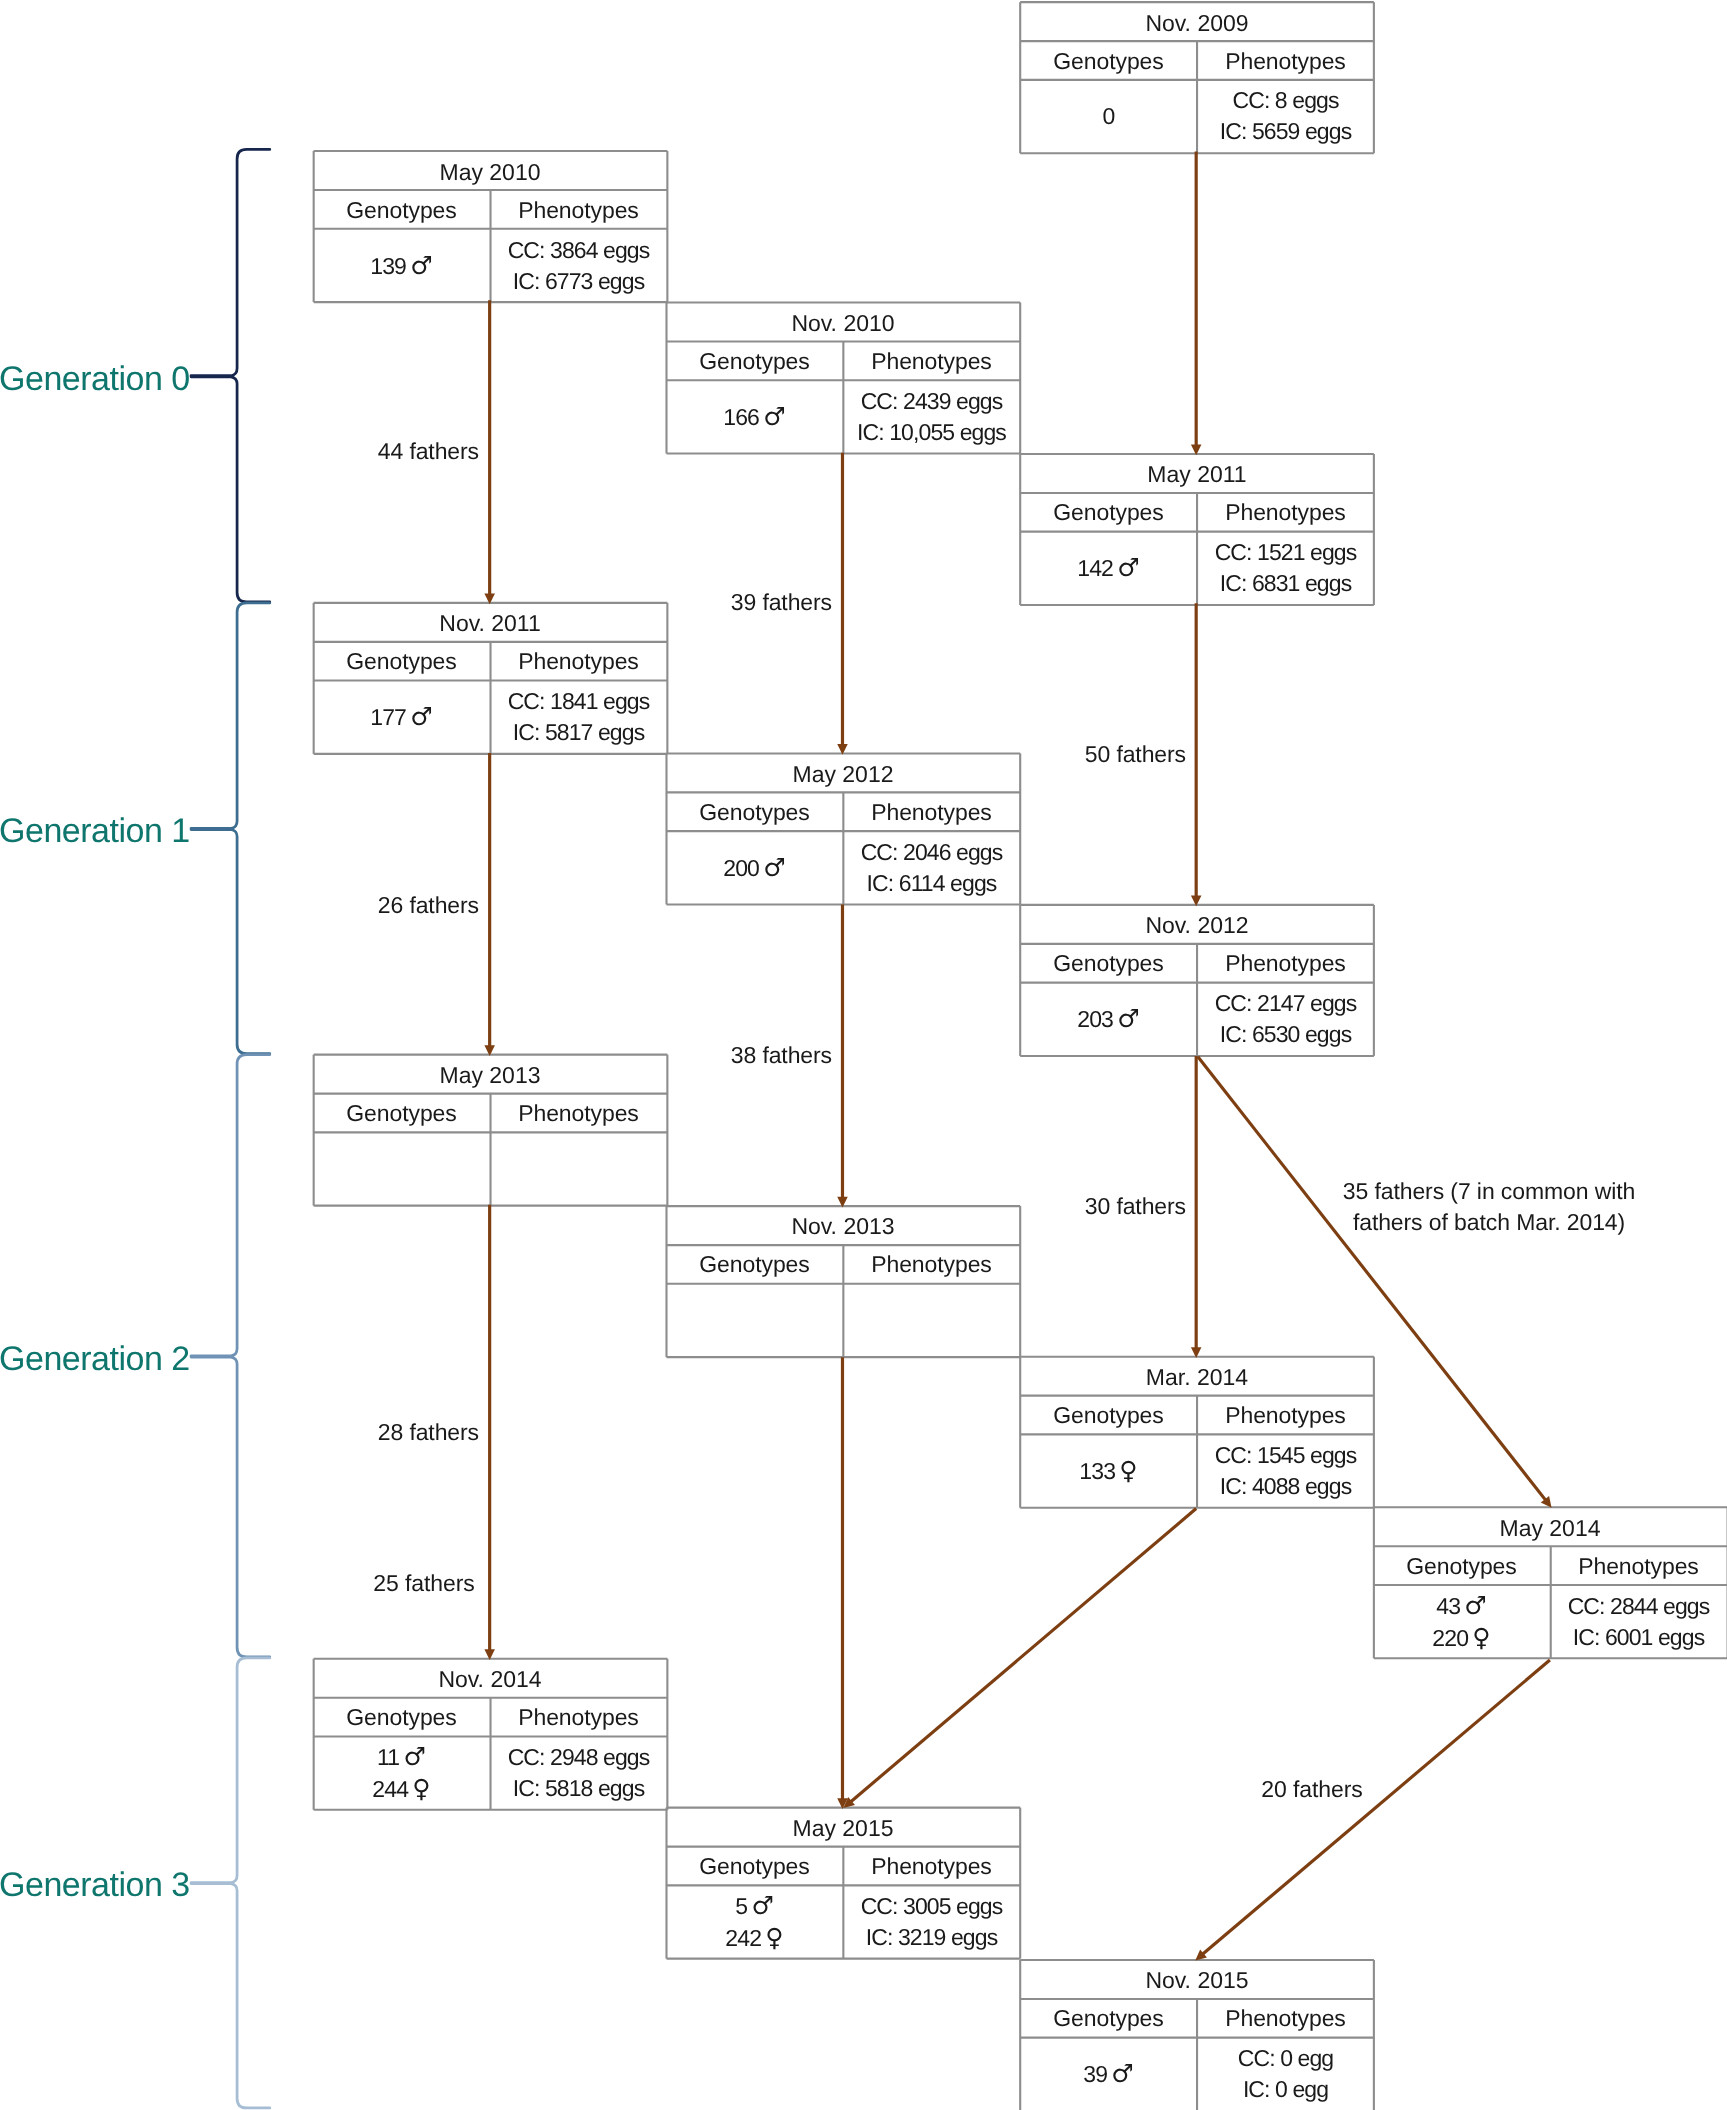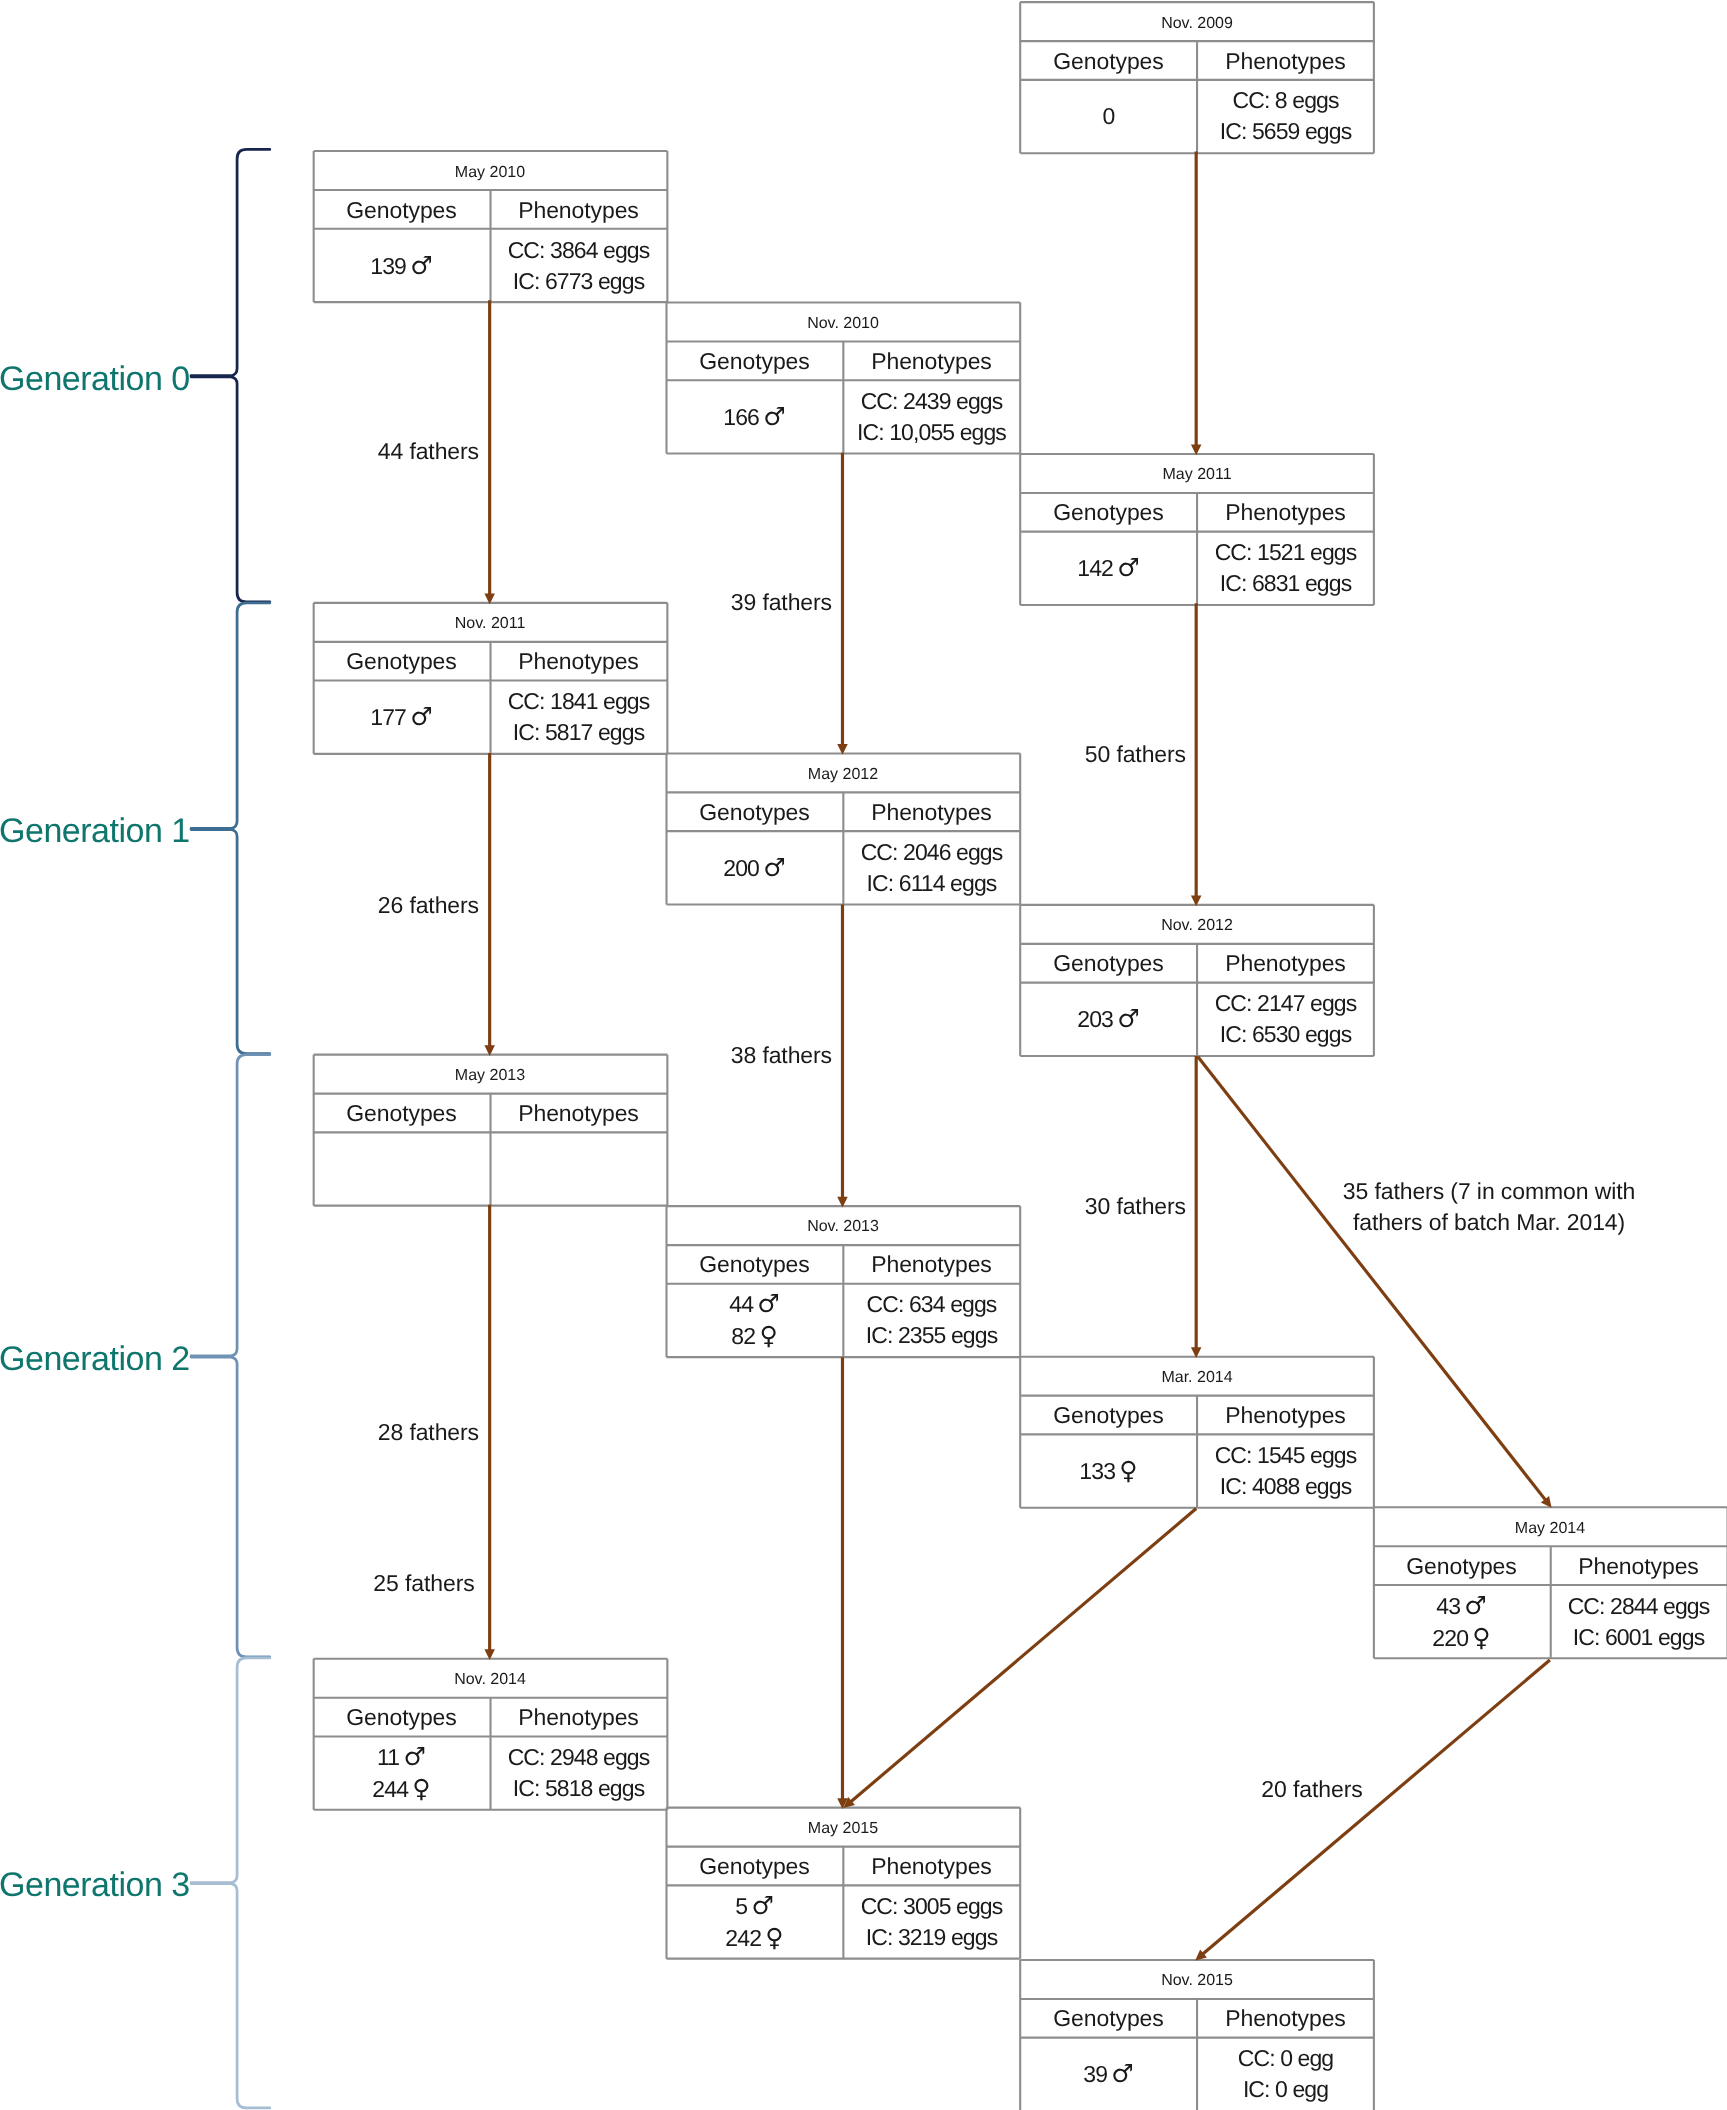--- a/index.html
+++ b/index.html
@@ -2,21 +2,21 @@
 <html style="font-size:13.8px"><head>
 <meta charset="utf-8">
 <title>Breeding batches pedigree diagram</title>
 <style>
   html,body{margin:0;padding:0;background:#ffffff;}
   #stage{position:relative;width:1728px;height:2111px;background:#ffffff;
          font-family:"Liberation Sans",sans-serif;overflow:hidden;
          -webkit-font-smoothing:antialiased;text-rendering:geometricPrecision;}
   #svg-layer{position:absolute;left:0;top:0;}
   .batch{position:absolute;box-sizing:border-box;background:transparent;will-change:opacity;}
-  .batch .b-title{height:39px;line-height:43px;text-align:center;font-size:16px;
+  .batch .b-title{height:39px;line-height:43px;text-align:center;font-size:23px;
                   letter-spacing:0px;color:#1a1a1a;white-space:nowrap;}
   .batch .b-hdr{display:flex;height:39px;}
   .batch .b-hdr > div{width:50%;line-height:41px;text-align:center;font-size:23px;
                       letter-spacing:-0.1px;color:#1a1a1a;}
   .batch .b-body{display:flex;height:73px;}
   .batch .b-body > div{width:50%;display:flex;flex-direction:column;justify-content:center;
                        align-items:center;font-size:23px;letter-spacing:-0.9px;
                        color:#1a1a1a;line-height:31px;}
   .batch .b-body .sym{font-family:"DejaVu Sans",sans-serif;font-size:25px;
                       letter-spacing:0;margin-left:4.3px;}
@@ -288,30 +288,20 @@
           <div class="cl">Genotypes</div>
           <div>Phenotypes</div>
         </div>
       </div>
       <div class="batch" style="left: 666px; top: 1205px; width: 354px; height: 151px;">
         <div class="b-title">Nov. 2013</div>
         <div class="b-hdr">
           <div class="cl">Genotypes</div>
           <div>Phenotypes</div>
         </div>
-        <div class="b-body">
-          <div class="cl">
-            <span class="gline"><span>44</span><span class="sym">♂</span></span>
-            <span class="gline"><span>82</span><span class="sym">♀</span></span>
-          </div>
-          <div>
-            <span class="pline">CC: 634 eggs</span>
-            <span class="pline">IC: 2355 eggs</span>
-          </div>
-        </div>
       </div>
       <div class="batch" style="left: 1020px; top: 1356px; width: 354px; height: 151px; border-radius: 32px;">
         <div class="b-title">Mar. 2014</div>
         <div class="b-hdr">
           <div class="cl">Genotypes</div>
           <div>Phenotypes</div>
         </div>
         <div class="b-body">
           <div class="cl">
             <span class="gline"><span>133</span><span class="sym">♀</span></span>

